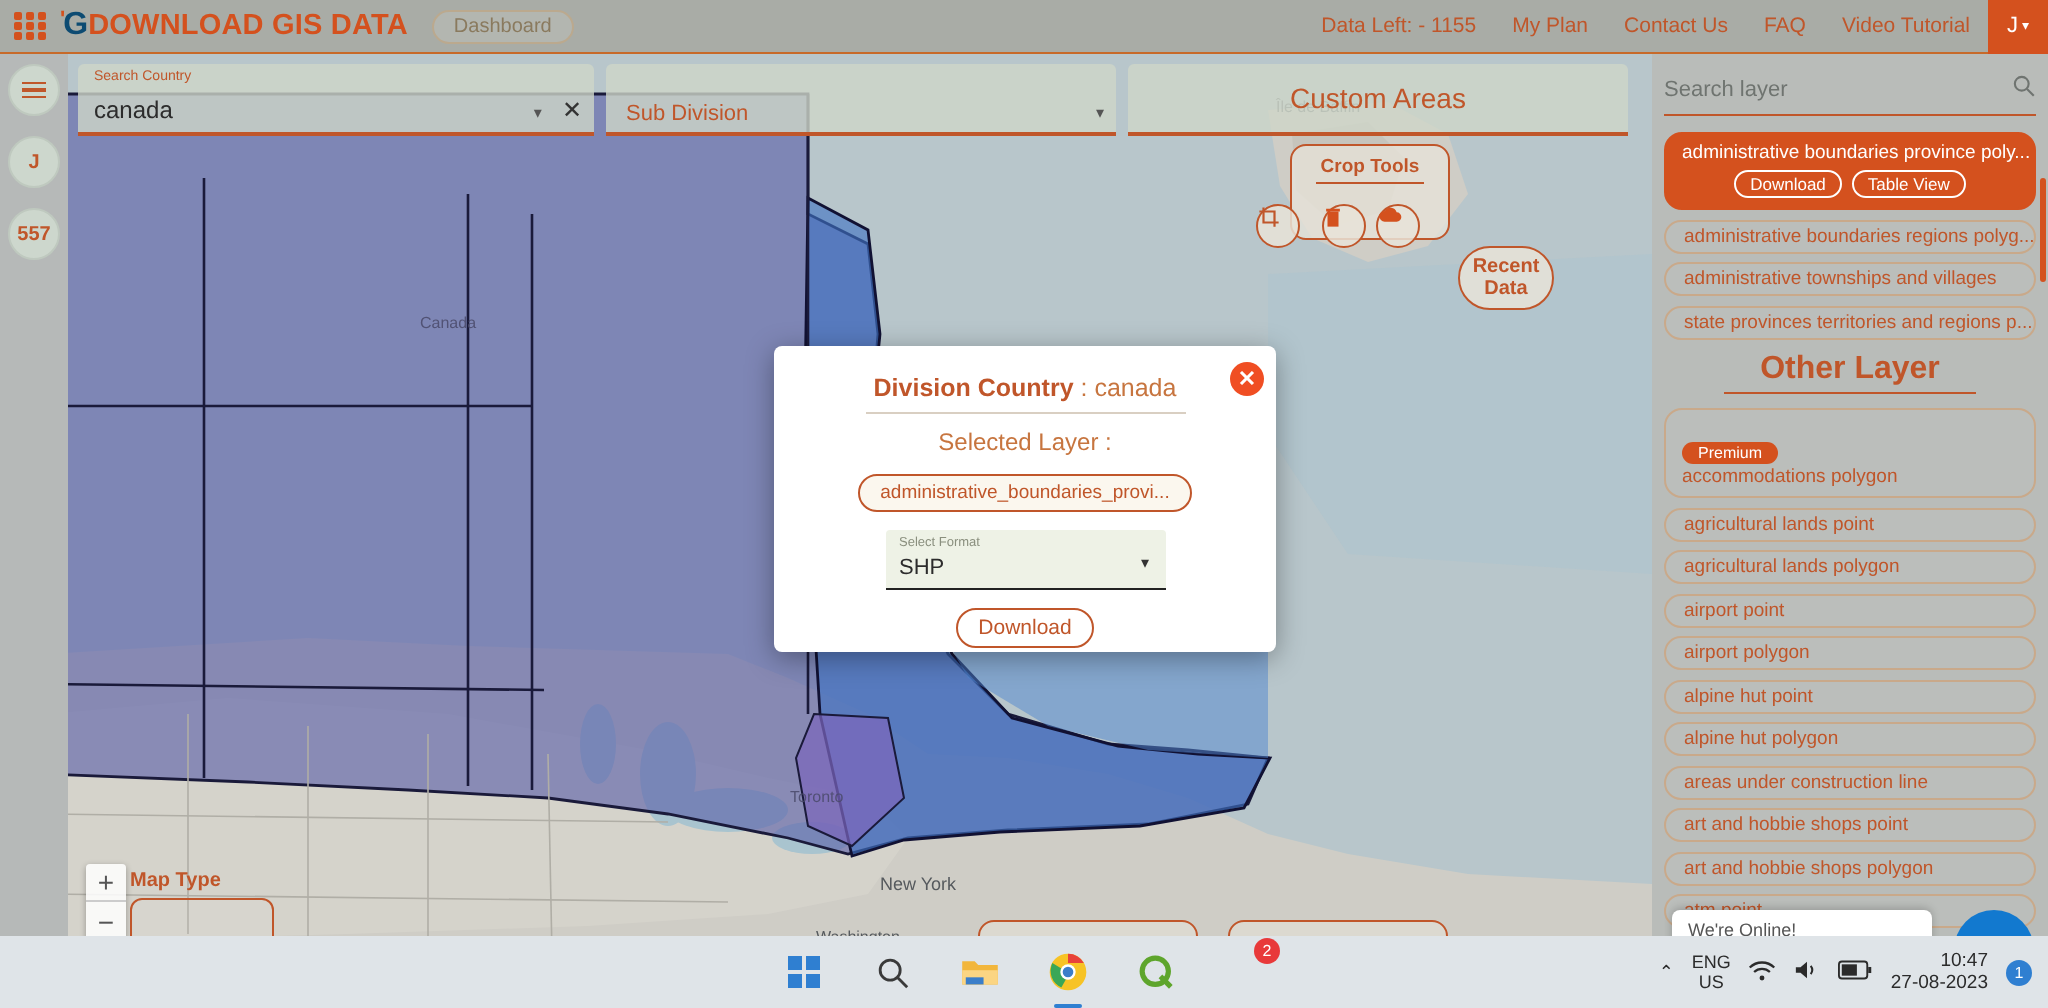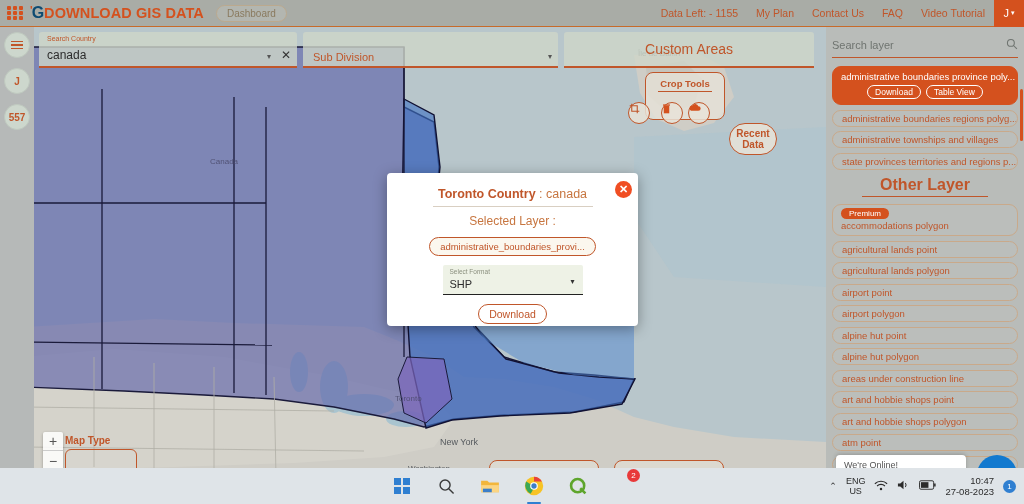--- a/index.html
+++ b/index.html
@@ -217,21 +217,21 @@
   .act-btn {
     border: 1px solid #fff; border-radius: 9px; padding: 1px 7px;
     font-size: 8.5px; color: #fff;
   }
   .other-layer-head {
     text-align: center; font-size: 16px; color: #c0562a; font-weight: bold;
     margin: 6px 0 2px 0;
   }
   .other-rule { width: 126px; height: 1.5px; background: #c0562a; margin: 0 auto 7px auto; }
   .layer-item.premium {
-    flex-direction: column; align-items: flex-start; padding: 3px 8px 4px 8px;
+    flex-direction: column; align-items: flex-start; padding: 16px 8px 4px 8px;
     min-height: 26px; border-radius: 9px;
   }
   .premium-badge {
     background: #d4511e; color: #fff; font-size: 8px; border-radius: 8px;
     padding: 1px 8px; margin-bottom: 1px;
   }
   .panel-scrollbar {
     position: absolute; right: 1px; top: 62px; width: 3px; height: 52px;
     background: #d4511e; border-radius: 2px;
   }
@@ -425,21 +425,21 @@
       <span></span>
       <span></span>
     </div>
     <div class="rail-btn">J</div>
     <div class="rail-btn">557</div>
   </div>
 
   <div class="modal">
     <div class="modal-close">✕</div>
     <div class="modal-title">
-      <b>Toronto Country</b><span> : </span><span>canada</span>
+      <b>Division Country</b><span> : </span><span>canada</span>
     </div>
     <div class="modal-rule"></div>
     <div class="modal-sub">Selected Layer :</div>
     <div class="layer-chip">administrative_boundaries_provi...</div>
     <div class="format-field">
       <span class="flabel2">Select Format</span>
       <span class="fval2">SHP</span>
       <span class="fcaret">▾</span>
     </div>
     <div class="dl-btn">Download</div>

